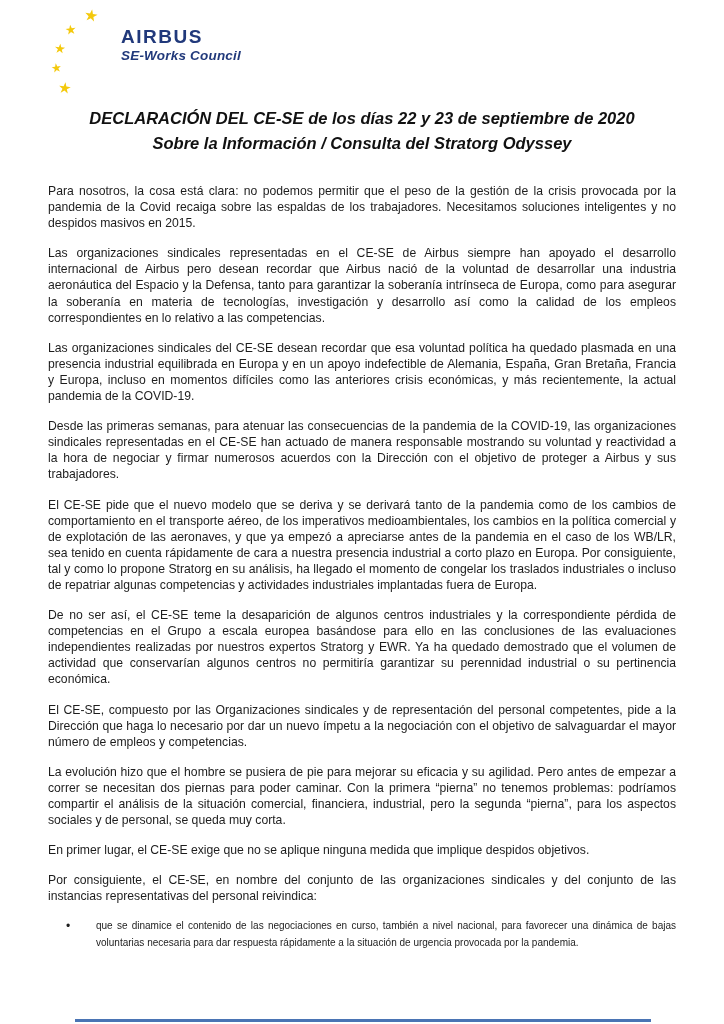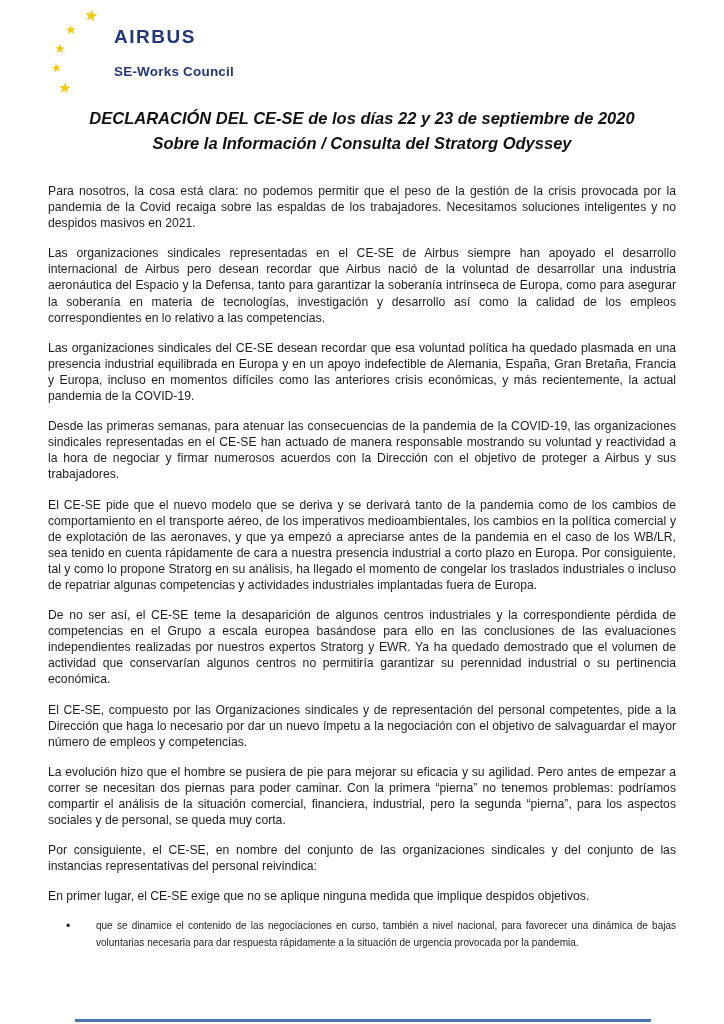--- a/index.html
+++ b/index.html
@@ -16,28 +16,28 @@
 
   
   .logo-block { position:relative; height:88px; margin-bottom:2px; }
   .stars { position:absolute; left:0; top:0; width:58px; height:88px; }
   .star { position:absolute; color:#f4c90c; line-height:1; }
   .star.s1 { left:36px; top:-2px; font-size:16px; transform:rotate(9deg); }
   .star.s2 { left:17px; top:13px; font-size:13px; transform:rotate(-7deg); }
   .star.s3 { left:6px;  top:32px; font-size:13px; transform:rotate(5deg); }
   .star.s4 { left:3px;  top:52px; font-size:12px; transform:rotate(-9deg); }
   .star.s5 { left:10px; top:70px; font-size:15px; transform:rotate(7deg); }
-  .brand-text { position:absolute; left:66px; top:16px; }
+  .brand-text { position:absolute; left:73px; top:16px; }
   .brand {
     color:#21397b; font-weight:bold; font-size:19px;
     letter-spacing:1.5px;
   }
   .brand-subtitle {
-    color:#21397b; font-weight:bold;
-    font-size:13.5px; margin-top:16px; letter-spacing:0.2px;
+    color:#21397b; font-style:italic; font-weight:bold;
+    font-size:13.5px; margin-top:0; letter-spacing:0.2px;
   }
 
   
   .doc-title {
     text-align:center; font-weight:bold; color:#111111;
     font-size:16.5px; line-height:25px;
     margin:8px 0 27px 0;
     font-style:italic;
   }
 
@@ -85,33 +85,33 @@
       <div class="brand-subtitle">SE-Works Council</div>
     </div>
   </div>
 
   <h1 class="doc-title">
     <span>DECLARACIÓN DEL CE-SE de los días 22 y 23 de septiembre de 2020</span><br>
     <span>Sobre la Información / Consulta del Stratorg Odyssey</span>
   </h1>
 
   <div class="body-text">
-    <p class="para">Para nosotros, la cosa está clara: no podemos permitir que el peso de la gestión de la crisis provocada por la pandemia de la Covid recaiga sobre las espaldas de los trabajadores. Necesitamos soluciones inteligentes y no despidos masivos en 2021.</p>
+    <p class="para">Para nosotros, la cosa está clara: no podemos permitir que el peso de la gestión de la crisis provocada por la pandemia de la Covid recaiga sobre las espaldas de los trabajadores. Necesitamos soluciones inteligentes y no despidos masivos en 2015.</p>
     <p class="para">Las organizaciones sindicales representadas en el CE-SE de Airbus siempre han apoyado el desarrollo internacional de Airbus pero desean recordar que Airbus nació de la voluntad de desarrollar una industria aeronáutica del Espacio y la Defensa, tanto para garantizar la soberanía intrínseca de Europa, como para asegurar la soberanía en materia de tecnologías, investigación y desarrollo así como la calidad de los empleos correspondientes en lo relativo a las competencias.</p>
     <p class="para">Las organizaciones sindicales del CE-SE desean recordar que esa voluntad política ha quedado plasmada en una presencia industrial equilibrada en Europa y en un apoyo indefectible de Alemania, España, Gran Bretaña, Francia y Europa, incluso en momentos difíciles como las anteriores crisis económicas, y más recientemente, la actual pandemia de la COVID-19.</p>
     <p class="para">Desde las primeras semanas, para atenuar las consecuencias de la pandemia de la COVID-19, las organizaciones sindicales representadas en el CE-SE han actuado de manera responsable mostrando su voluntad y reactividad a la hora de negociar y firmar numerosos acuerdos con la Dirección con el objetivo de proteger a Airbus y sus trabajadores.</p>
     <p class="para">El CE-SE pide que el nuevo modelo que se deriva y se derivará tanto de la pandemia como de los cambios de comportamiento en el transporte aéreo, de los imperativos medioambientales, los cambios en la política comercial y de explotación de las aeronaves, y que ya empezó a apreciarse antes de la pandemia en el caso de los WB/LR, sea tenido en cuenta rápidamente de cara a nuestra presencia industrial a corto plazo en Europa. Por consiguiente, tal y como lo propone Stratorg en su análisis, ha llegado el momento de congelar los traslados industriales o incluso de repatriar algunas competencias y actividades industriales implantadas fuera de Europa.</p>
     <p class="para">De no ser así, el CE-SE teme la desaparición de algunos centros industriales y la correspondiente pérdida de competencias en el Grupo a escala europea basándose para ello en las conclusiones de las evaluaciones independientes realizadas por nuestros expertos Stratorg y EWR. Ya ha quedado demostrado que el volumen de actividad que conservarían algunos centros no permitiría garantizar su perennidad industrial o su pertinencia económica.</p>
     <p class="para">El CE-SE, compuesto por las Organizaciones sindicales y de representación del personal competentes, pide a la Dirección que haga lo necesario por dar un nuevo ímpetu a la negociación con el objetivo de salvaguardar el mayor número de empleos y competencias.</p>
 
     <p class="para bold">La evolución hizo que el hombre se pusiera de pie para mejorar su eficacia y su agilidad. Pero antes de empezar a correr se necesitan dos piernas para poder caminar. Con la primera “pierna” no tenemos problemas: podríamos compartir el análisis de la situación comercial, financiera, industrial, pero la segunda “pierna”, para los aspectos sociales y de personal, se queda muy corta.</p>
 
 
+    <p class="para">En primer lugar, el CE-SE exige que no se aplique ninguna medida que implique despidos objetivos.</p>
     <p class="para">Por consiguiente, el CE-SE, en nombre del conjunto de las organizaciones sindicales y del conjunto de las instancias representativas del personal reivindica:</p>
-    <p class="para">En primer lugar, el CE-SE exige que no se aplique ninguna medida que implique despidos objetivos.</p>
 
     <div class="bullet-row">
       <span class="bullet-dot">•</span>
       <span class="bullet-text">que se dinamice el contenido de las negociaciones en curso, también a nivel nacional, para favorecer una dinámica de bajas voluntarias necesaria para dar respuesta rápidamente a la situación de urgencia provocada por la pandemia.</span>
     </div>
   </div>
 
   <div class="footer-rule"></div>
 
 </div>

